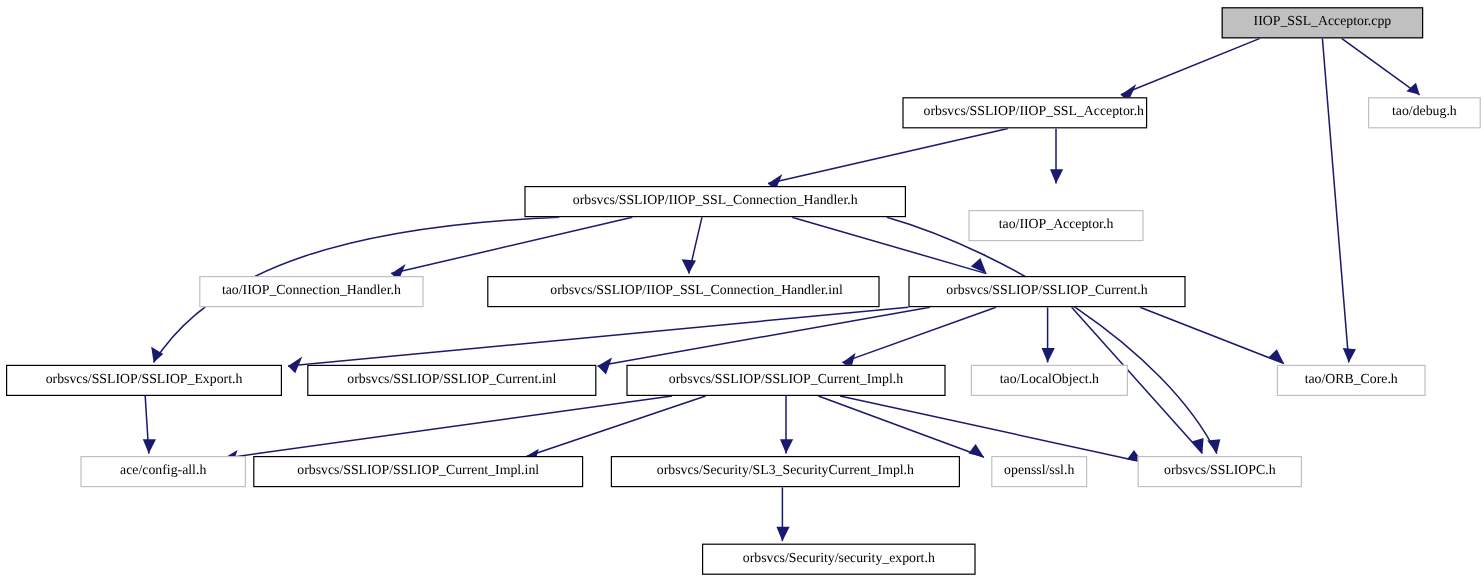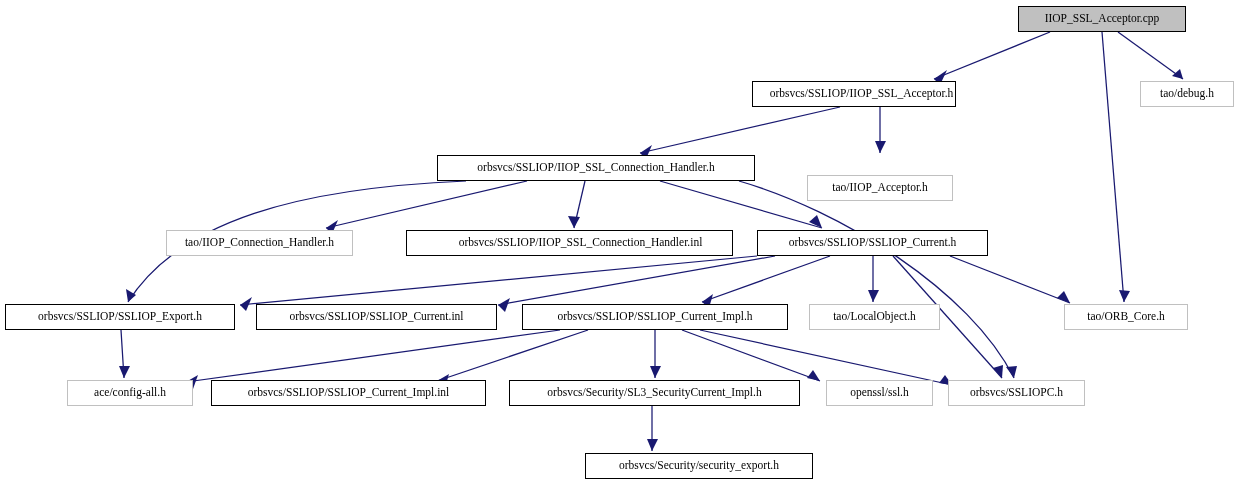--- a/index.html
+++ b/index.html
@@ -146,30 +146,30 @@
       </div>
       <div class="node-box strong" style="left: 522px; top: 304px; width: 266px; height: 26px;">
         <span class="node-label">orbsvcs/SSLIOP/SSLIOP_Current_Impl.h</span>
       </div>
       <div class="node-box" style="left: 809px; top: 304px; width: 131px; height: 26px;">
         <span class="node-label">tao/LocalObject.h</span>
       </div>
       <div class="node-box" style="left: 1064px; top: 304px; width: 124px; height: 26px;">
         <span class="node-label">tao/ORB_Core.h</span>
       </div>
-      <div class="node-box" style="left: 67px; top: 380px; width: 126px; height: 26px;">
+      <div class="node-box" style="left: 67px; top: 380px; width: 138px; height: 26px;">
         <span class="node-label">ace/config-all.h</span>
       </div>
       <div class="node-box strong" style="left: 211px; top: 380px; width: 275px; height: 26px;">
         <span class="node-label">orbsvcs/SSLIOP/SSLIOP_Current_Impl.inl</span>
       </div>
       <div class="node-box strong" style="left: 509px; top: 380px; width: 291px; height: 26px;">
         <span class="node-label">orbsvcs/Security/SL3_SecurityCurrent_Impl.h</span>
       </div>
-      <div class="node-box" style="left: 826px; top: 380px; width: 107px; height: 26px;">
+      <div class="node-box" style="left: 826px; top: 380px; width: 80px; height: 26px;">
         <span class="node-label">openssl/ssl.h</span>
       </div>
       <div class="node-box" style="left: 948px; top: 380px; width: 137px; height: 26px;">
         <span class="node-label">orbsvcs/SSLIOPC.h</span>
       </div>
       <div class="node-box strong" style="left: 538px; top: 453px; width: 228px; height: 26px; margin-left: 47px;">
         <span class="node-label">orbsvcs/Security/security_export.h</span>
       </div>
     </div>
 

